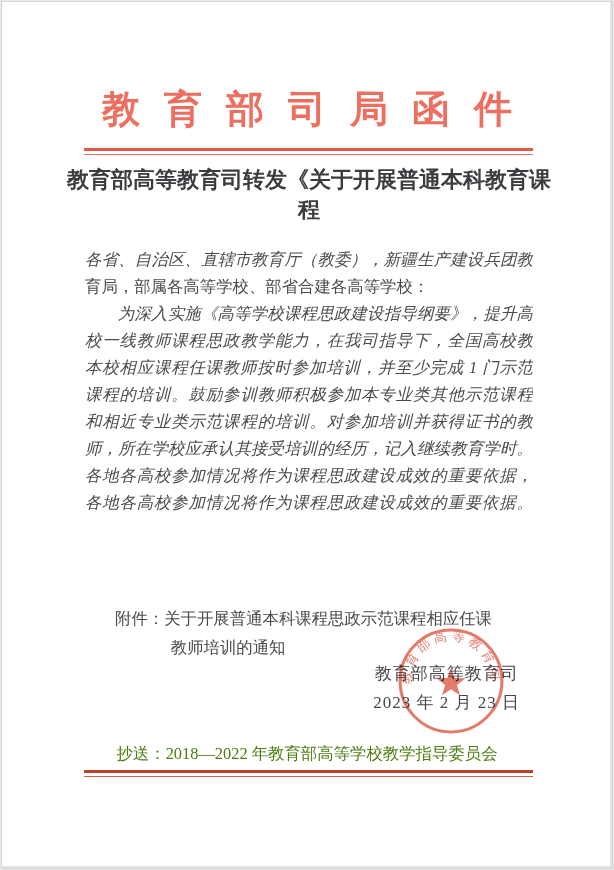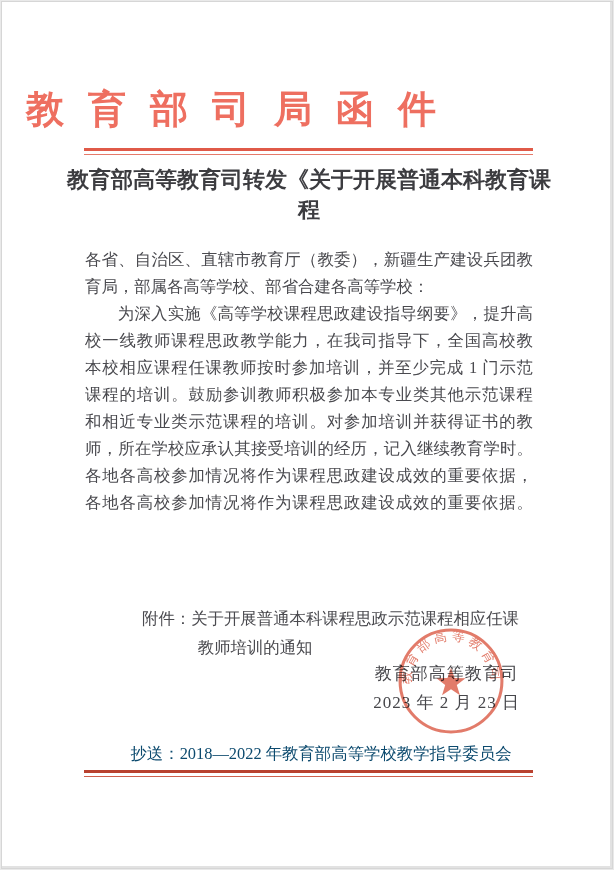--- a/index.html
+++ b/index.html
@@ -13,20 +13,21 @@
     width:610px;height:866px;
     margin:1px;
     background:#ffffff;
     border:1px solid #d6d6d6;
     box-shadow:inset -2px -2px 0 #e2e2e2;
     overflow:hidden;
   }
   
   .letterhead{
     position:absolute;top:82px;left:0;width:100%;
+    text-align:center;
     font-size:38px;font-weight:bold;
     letter-spacing:24px;text-indent:24px;
     color:#ee6f60;
     white-space:nowrap;
   }
   .rule{position:absolute;left:82px;width:449px;}
   .rule .thick{height:3px;background:#e05a48;}
   .rule .thin{height:1px;background:#e57a6a;margin-top:3px;}
   .rule-top{top:146px;}
   .rule-bottom{top:768px;}
@@ -43,49 +44,49 @@
   .body-block{
     position:absolute;top:244px;left:83px;width:448px;
     font-size:16.4px;line-height:27px;
     color:#4a4a4f;
   }
   .bline{white-space:nowrap;}
   .bline.fill{
     white-space:normal;
     text-align:justify;text-align-last:justify;
     text-justify:inter-character;
-    overflow:hidden;max-height:27px;
+    overflow:hidden;max-height:27px;font-style:italic;
   }
   .bline.indent{text-indent:2em;}
   
   .attachment{
-    position:absolute;top:602px;left:140px;width:420px;
+    position:absolute;top:602px;left:113px;width:420px;
     font-size:16.4px;line-height:29px;color:#4a4a4f;
   }
   .att-line2{padding-left:3.4em;}
   
   .signature{
     position:absolute;top:657px;right:92px;
     text-align:center;
     font-size:17px;line-height:29px;
     color:#47474b;letter-spacing:1px;
   }
   
   .seal{
     position:absolute;left:394px;top:624px;
     width:110px;height:110px;
     opacity:.85;
     mix-blend-mode:multiply;
     pointer-events:none;
   }
   
   .cc-line{
-    position:absolute;top:741px;left:70px;width:498px;
+    position:absolute;top:741px;left:56px;width:498px;
     text-align:center;
-    font-size:16.4px;color:#0c4a6e;
+    font-size:16.4px;color:#4d7c0f;
     white-space:nowrap;
   }
 </style>
 </head>
 <body>
 
 <div class="page">
 
   <div class="letterhead">教育部司局函件</div>
 

